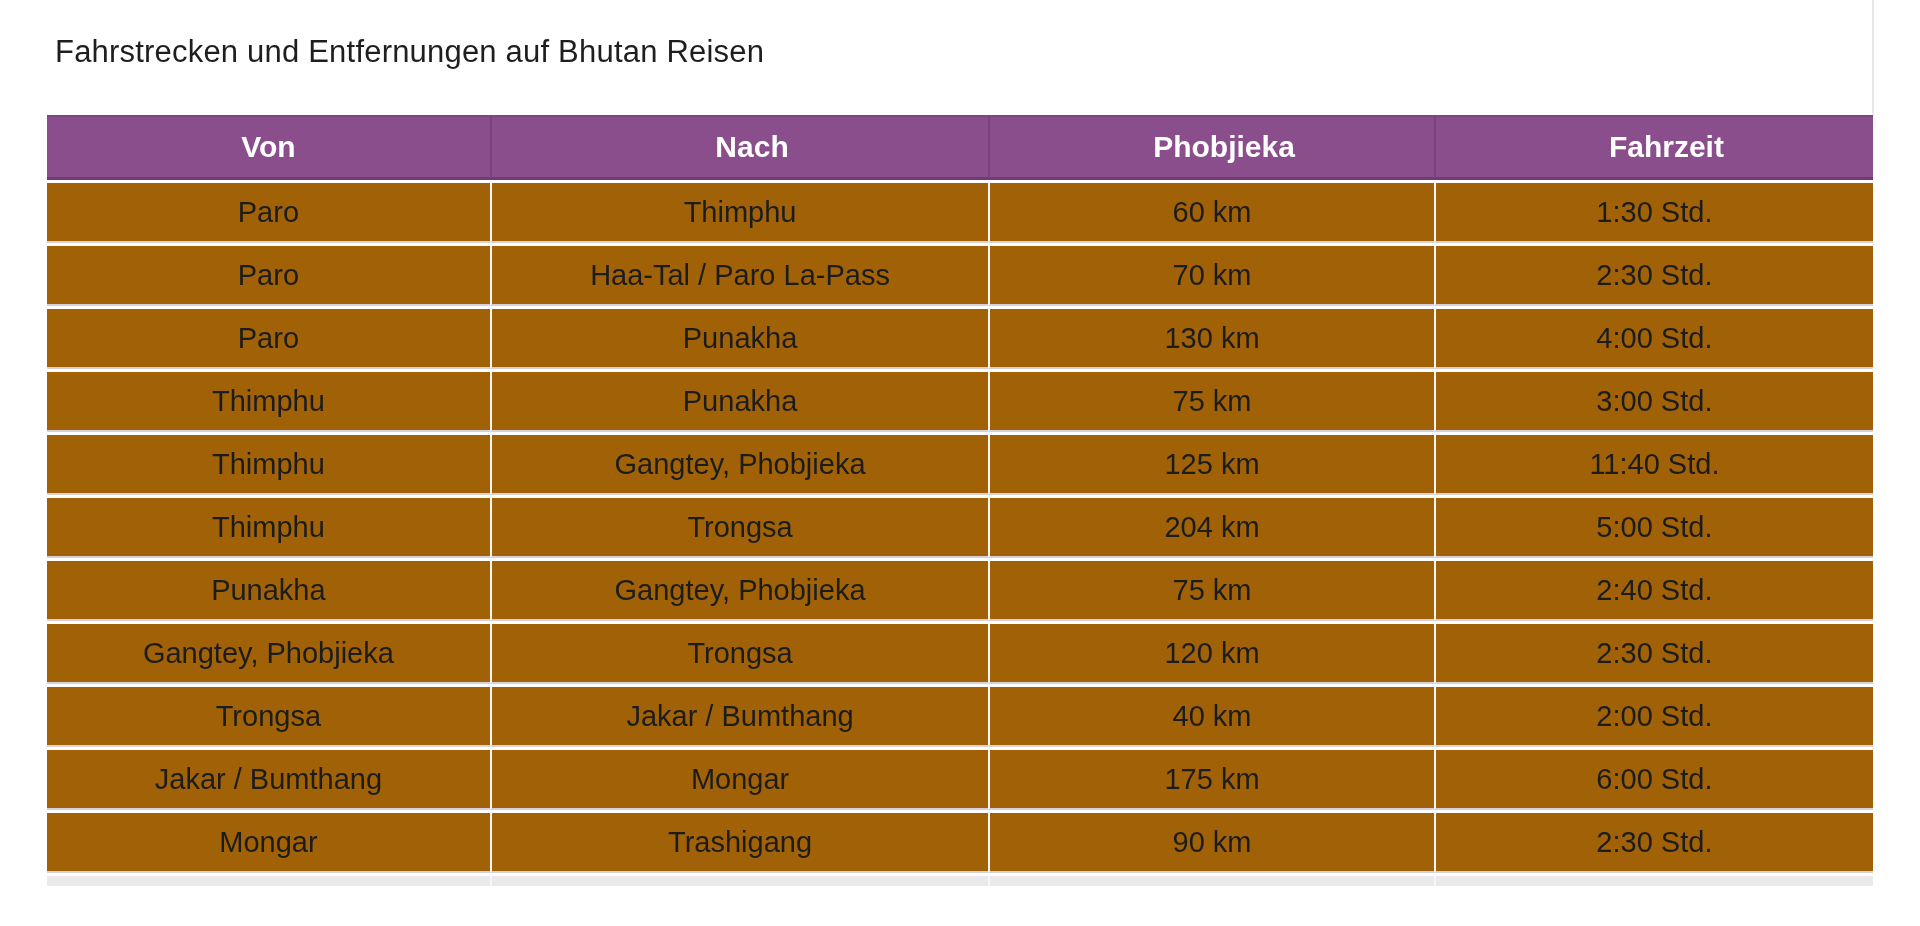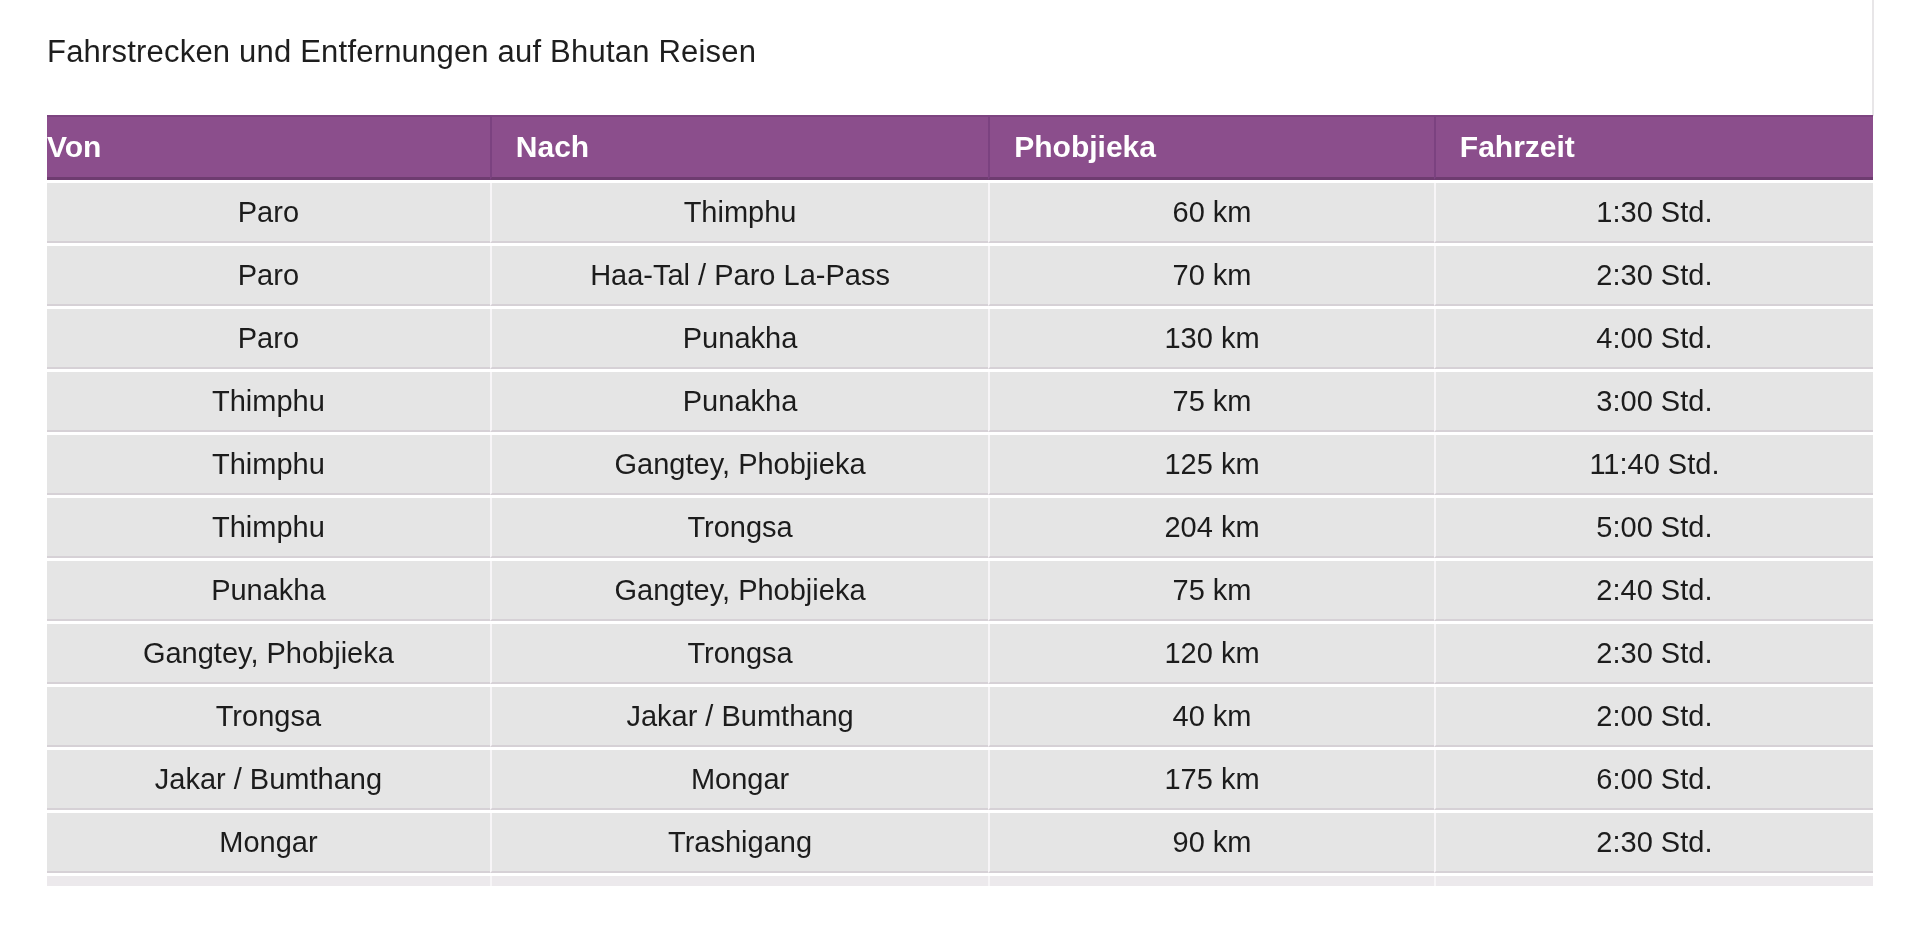--- a/index.html
+++ b/index.html
@@ -9,21 +9,21 @@
   }
   body {
     position: relative;
     width: 1920px;
     height: 926px;
     overflow: hidden;
     font-family: "Liberation Sans", sans-serif;
   }
   .page-title {
     position: absolute;
-    left: 47px;
+    left: 55px;
     top: 33px;
     font-size: 31px;
     line-height: 38px;
     color: #1e1e1e;
     letter-spacing: 0.2px;
     white-space: nowrap;
   }
   .page-edge-line {
     position: absolute;
     left: 1872px;
@@ -50,32 +50,32 @@
   col.c-nach { width: 27.30%; }
   col.c-entf { width: 24.40%; }
   col.c-zeit { width: 24.05%; }
 
   thead th {
     background: #8b4e8c;
     color: #ffffff;
     font-size: 30px;
     font-weight: bold;
     height: 60px;
-    text-align: left;
+    text-align: center;
     vertical-align: middle;
     border-top: 2px solid #7d4480;
     border-bottom: 3px solid #6e3c70;
     padding: 0;
   }
   thead th + th {
     border-left: 2px solid #7b4280;
     padding-left: 24px;
   }
   tbody td {
-    background: #e5e5e5;
+    background: #a16207;
     color: #1c1c1c;
     font-size: 29px;
     height: 58px;
     text-align: center;
     vertical-align: middle;
     border-bottom: 2px solid #d6d1d6;
     padding: 0;
     white-space: nowrap;
     overflow: hidden;
   }

